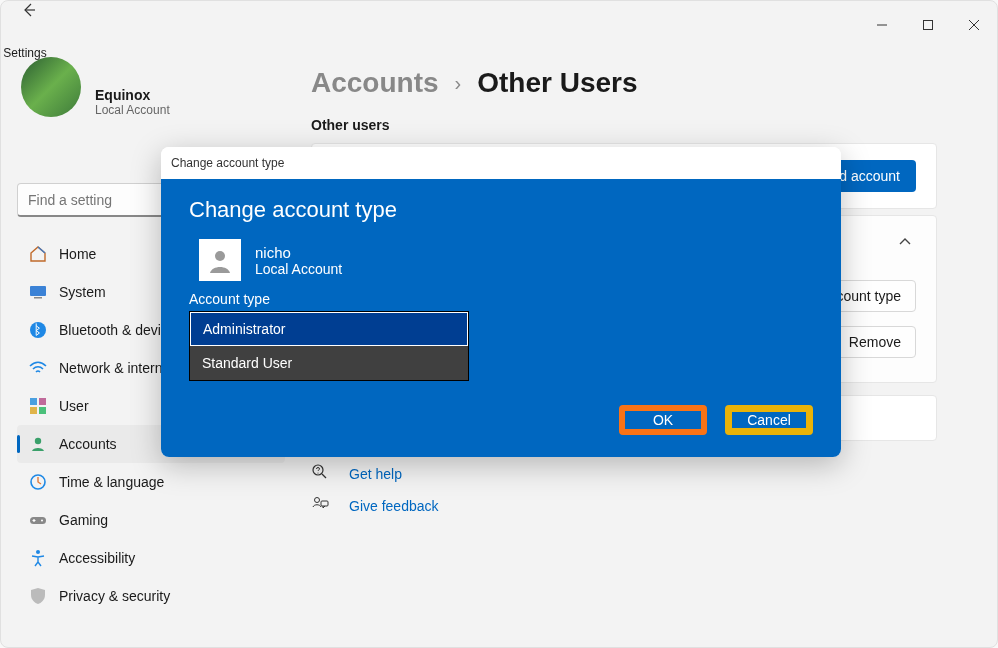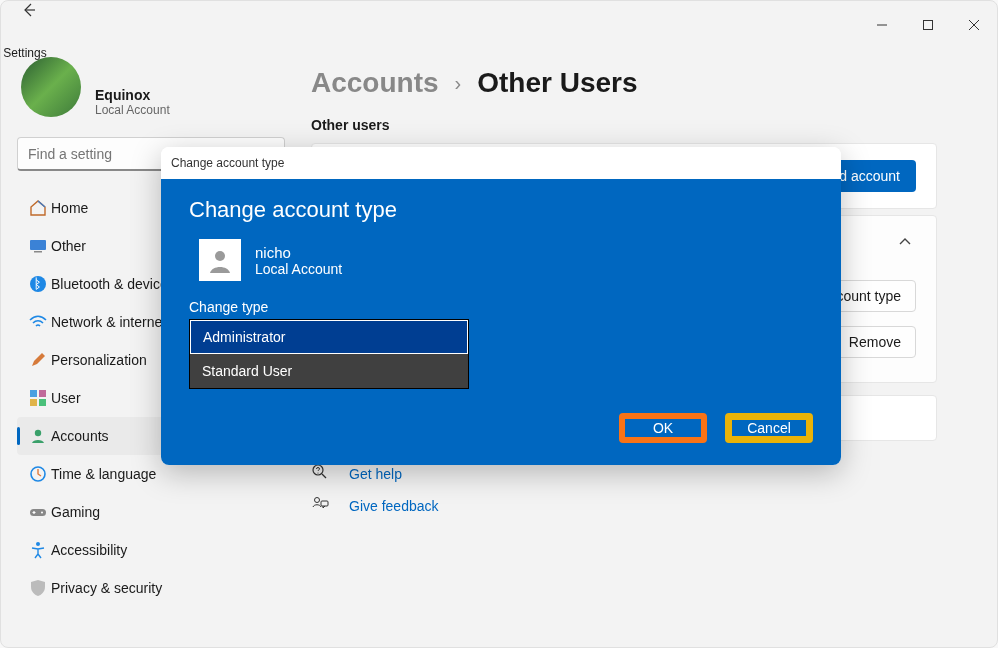--- a/index.html
+++ b/index.html
@@ -16,24 +16,24 @@
 
   
   .content { display: flex; height: calc(100% - 48px); }
   .sidebar { width: 300px; padding: 0 16px; }
   .user-block { display: flex; align-items: flex-end; gap: 14px; padding: 8px 4px 12px 4px; }
   .avatar { width: 60px; height: 60px; border-radius: 50%; background: linear-gradient(135deg,#2a5d31,#6ab04c,#3d7a3a); }
   .user-name { font-size: 14px; font-weight: 600; color: #1a1a1a; }
   .user-sub { font-size: 12px; color: #666; }
 
   .search-box { margin: 8px 0 18px 0; }
-  .search-box input { width: 100%; height: 34px; padding: 8px 10px; border: 1px solid #d0d0d0; border-bottom: 2px solid #888; border-radius: 4px; background: #fdfdfd; font-size: 14px; color: #be185d; }
+  .search-box input { width: 100%; height: 34px; padding: 8px 10px; border: 1px solid #d0d0d0; border-bottom: 2px solid #888; border-radius: 4px; background: #fdfdfd; font-size: 14px; color: #be185d; margin-top: 46px; }
 
   .nav-list { display: flex; flex-direction: column; }
-  .nav-item { display: flex; align-items: center; gap: 4px; height: 38px; padding: 0 12px; border-radius: 4px; font-size: 14px; color: #1a1a1a; position: relative; }
+  .nav-item { display: flex; align-items: center; gap: 12px; height: 38px; padding: 0 12px; border-radius: 4px; font-size: 14px; color: #1a1a1a; position: relative; }
   .nav-item.active { background: #eaeaea; }
   .nav-item.active::before { content:""; position:absolute; left:0; top:10px; height:18px; width:3px; background:#0067c0; border-radius:2px; }
   .nav-icon { width: 18px; height: 18px; display:flex; align-items:center; justify-content:center; }
 
   
   .main { flex: 1; padding: 18px 60px 0 10px; overflow: hidden; }
   .breadcrumb { display: flex; align-items: center; gap: 16px; margin-bottom: 8px; }
   .bc-parent { font-size: 28px; font-weight: 600; color: #888; }
   .bc-sep { color:#888; font-size: 20px; }
   .bc-current { font-size: 28px; font-weight: 600; color: #1a1a1a; }
@@ -52,21 +52,21 @@
 
   .help-row { display:flex; align-items:center; gap:20px; margin-top:22px; }
   .help-icon { width:18px; color:#333; }
   .help-link { color:#0067c0; font-size:14px; }
 
   
   .dialog { position: absolute; left: 160px; top: 146px; width: 680px; border-radius: 8px; overflow: hidden; box-shadow: 0 8px 30px rgba(0,0,0,.25); background:#fff; }
   .dialog-title { height: 32px; display:flex; align-items:center; padding:0 10px; font-size:12px; color:#333; background:#fff; }
   .dialog-body { background: #0067c0; color:#fff; padding: 18px 28px 22px 28px; }
   .dialog-heading { font-size: 22px; font-weight: 400; margin-bottom: 16px; }
-  .dialog-user { display:flex; align-items:center; gap:14px; margin-left: 10px; margin-bottom: 18px; }
+  .dialog-user { display:flex; align-items:center; gap:14px; margin-left: 10px; margin-bottom: 10px; }
   .dialog-avatar { width: 42px; height: 42px; background:#fff; display:flex; align-items:center; justify-content:center; }
   .dialog-user-name { font-size: 15px; }
   .dialog-user-sub { font-size: 14px; }
   .field-label { font-size: 14px; margin-bottom: 4px; }
 
   .dropdown-open { width: 280px; border:1px solid #000; }
   .dd-option { height:34px; display:flex; align-items:center; padding:0 12px; font-size:14px; background:#404040; color:#fff; }
   .dd-option.selected { background:#003e92; border:1px solid #fff; }
 
   .dialog-actions { display:flex; justify-content:flex-end; gap:18px; margin-top:24px; }
@@ -130,46 +130,38 @@
             </span>
           <span>Home</span>
         </div>
         <div class="nav-item">
           <span class="nav-icon">
               <svg width="18" height="18" viewBox="0 0 18 18">
                 <rect x="1" y="3" width="16" height="10" rx="1" fill="#3b82d6"></rect>
                 <rect x="5" y="14" width="8" height="1.5" fill="#888"></rect>
               </svg>
             </span>
-          <span>Other</span>
+          <span>System</span>
         </div>
         <div class="nav-item">
           <span class="nav-icon">
               <svg width="18" height="18" viewBox="0 0 18 18">
                 <circle cx="9" cy="9" r="8" fill="#1e88e5"></circle>
                 <path d="M7 5l4 3-4 3 4 3-4 3V2" stroke="#fff" stroke-width="1.2" fill="none" transform="scale(.8) translate(2 1)"></path>
               </svg>
             </span>
           <span>Bluetooth &amp; devices</span>
         </div>
         <div class="nav-item">
           <span class="nav-icon">
               <svg width="18" height="18" viewBox="0 0 18 18">
                 <path d="M1 7c5-5 11-5 16 0M4 10c3-3 7-3 10 0M7 13c1.2-1.2 2.8-1.2 4 0" stroke="#1e88e5" stroke-width="1.6" fill="none"></path>
               </svg>
             </span>
           <span>Network &amp; internet</span>
-        </div>
-        <div class="nav-item">
-          <span class="nav-icon">
-              <svg width="18" height="18" viewBox="0 0 18 18">
-                <path d="M3 15l2-5 8-8 3 3-8 8z" fill="#d67a3a"></path>
-              </svg>
-            </span>
-          <span>Personalization</span>
         </div>
         <div class="nav-item">
           <span class="nav-icon">
               <svg width="18" height="18" viewBox="0 0 18 18">
                 <rect x="1" y="1" width="7" height="7" fill="#4aa0e0"></rect>
                 <rect x="10" y="1" width="7" height="7" fill="#c06a9a"></rect>
                 <rect x="1" y="10" width="7" height="7" fill="#e0b44a"></rect>
                 <rect x="10" y="10" width="7" height="7" fill="#4ac07a"></rect>
               </svg>
             </span>
@@ -283,21 +275,21 @@
           <svg width="30" height="30" viewBox="0 0 30 30">
               <circle cx="15" cy="11" r="5" fill="#9a9a9a"></circle>
               <path d="M5 28c2-8 18-8 20 0z" fill="#9a9a9a"></path>
             </svg>
         </div>
         <div>
           <div class="dialog-user-name">nicho</div>
           <div class="dialog-user-sub">Local Account</div>
         </div>
       </div>
-      <div class="field-label">Change type</div>
+      <div class="field-label">Account type</div>
       <div class="dropdown-open">
         <div class="dd-option selected">Administrator</div>
         <div class="dd-option">Standard User</div>
       </div>
       <div class="dialog-actions">
         <button class="dialog-btn primary">OK</button>
         <button class="dialog-btn">Cancel</button>
       </div>
     </div>
   </div>

